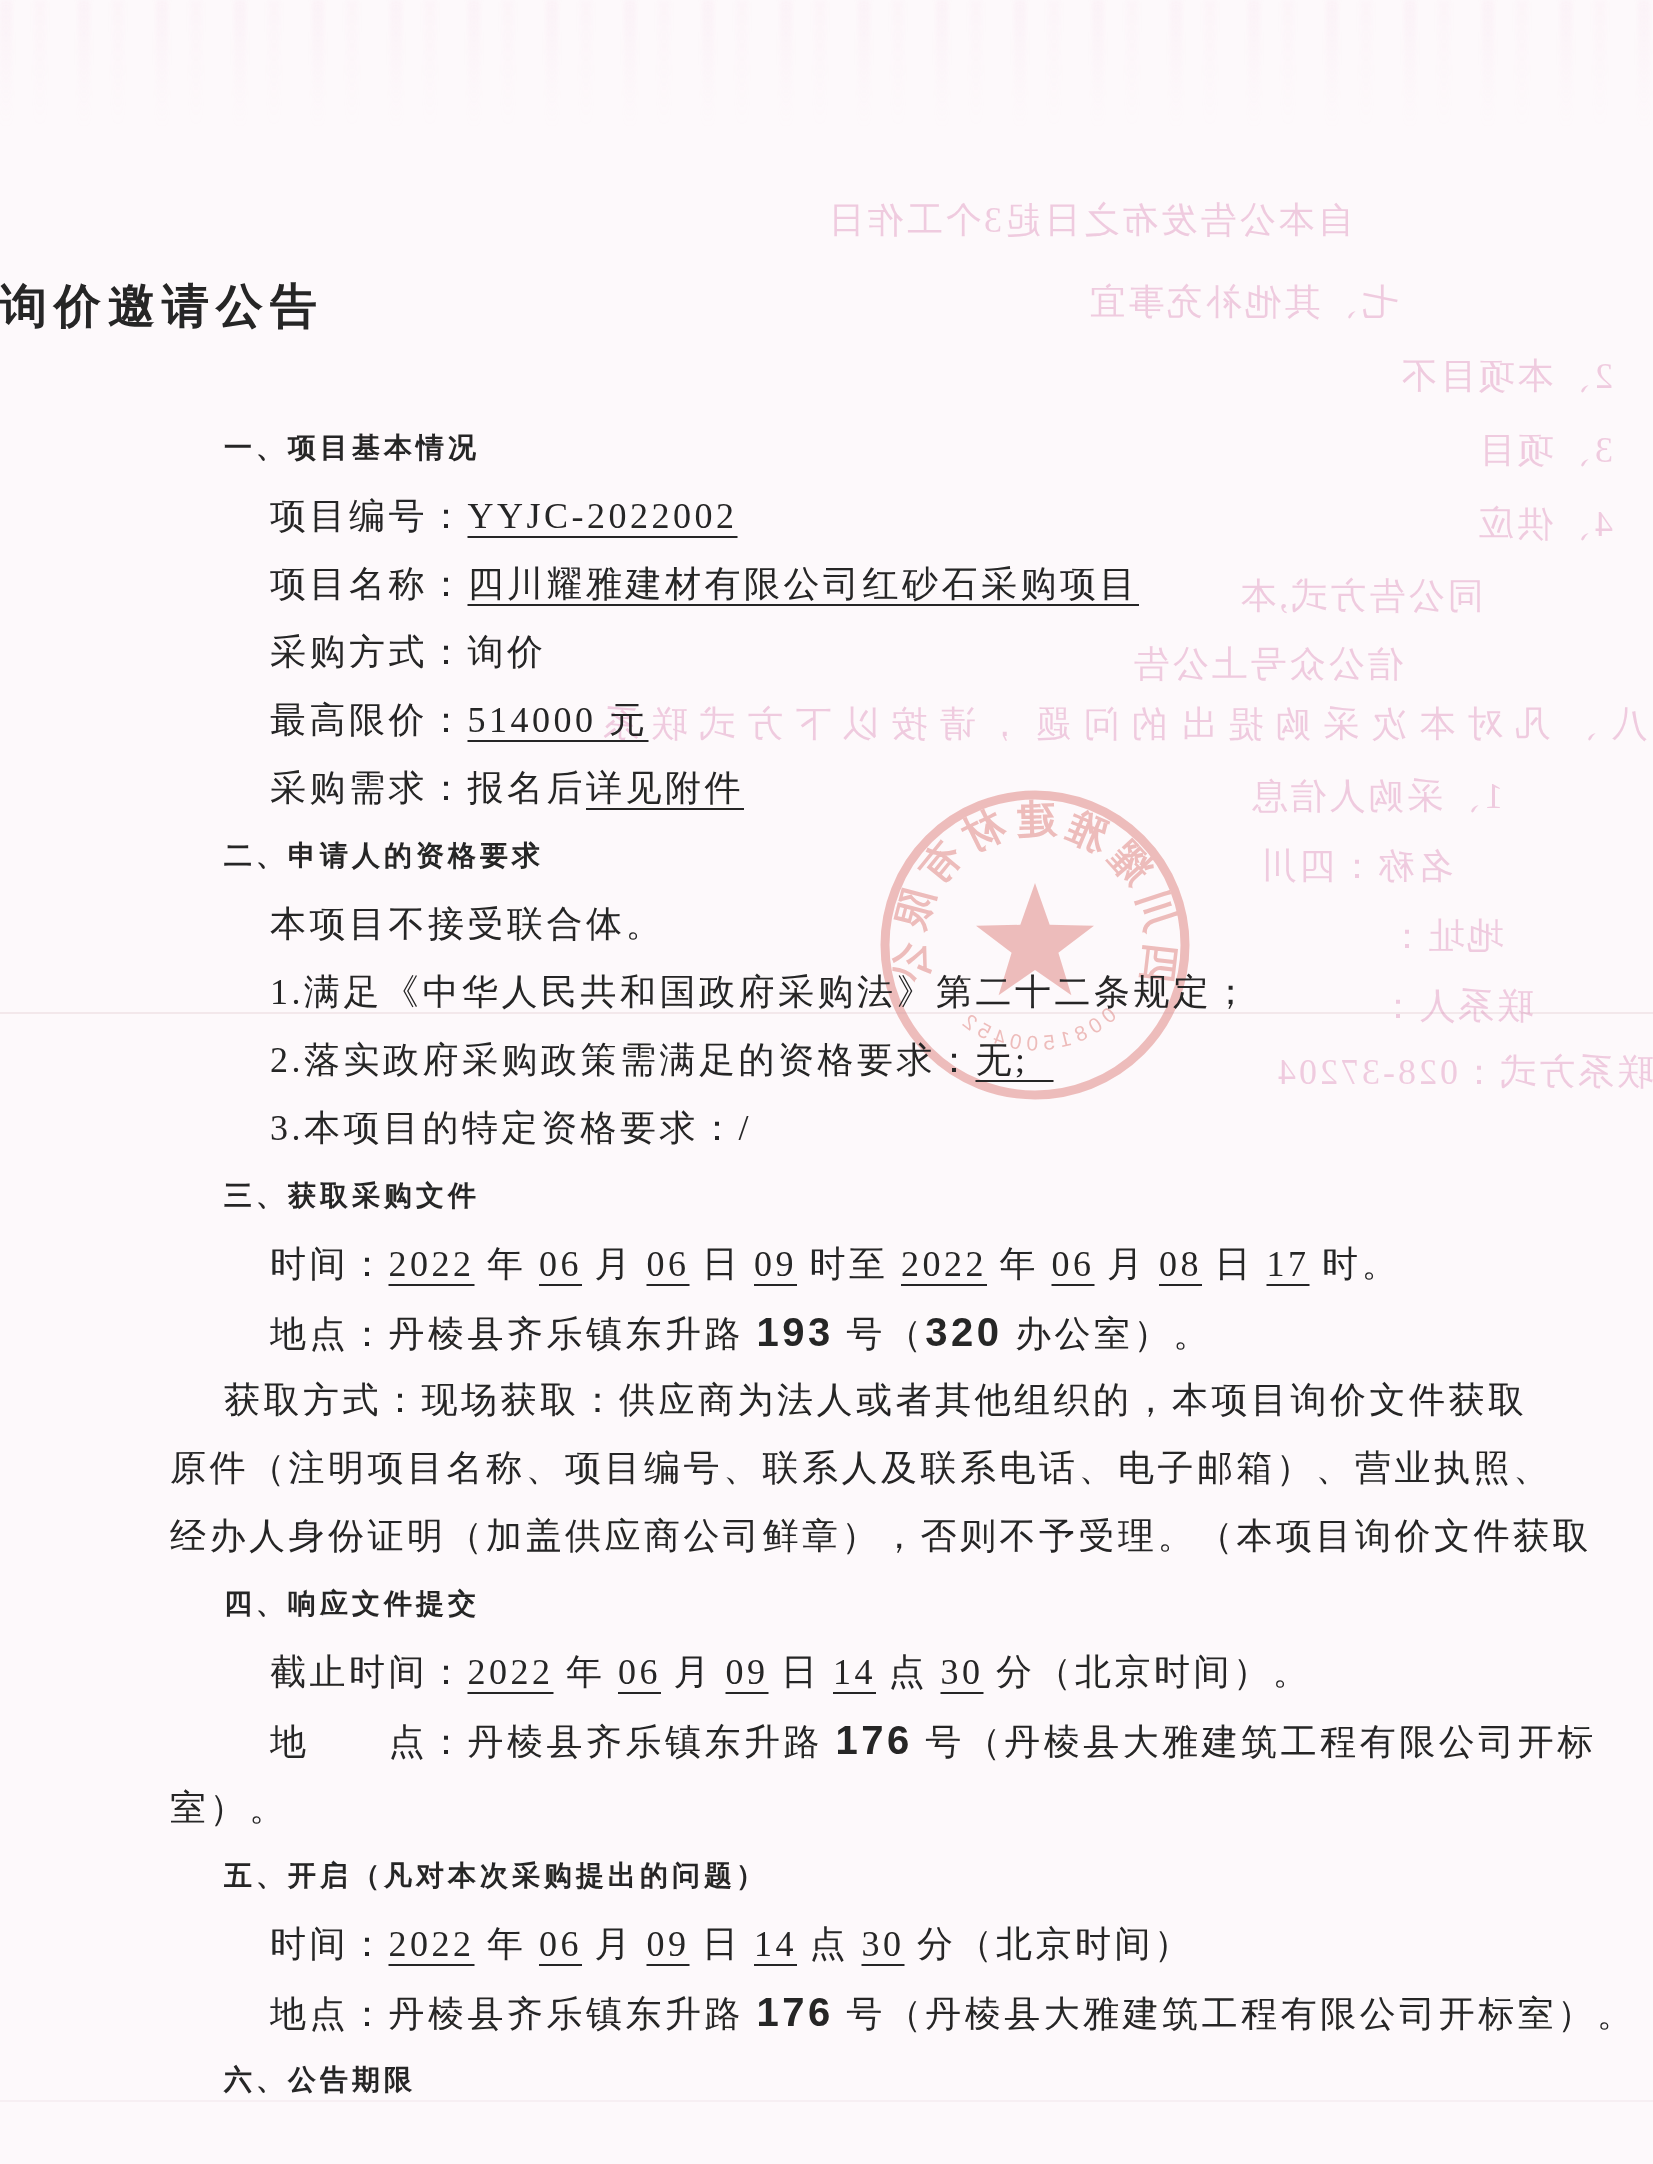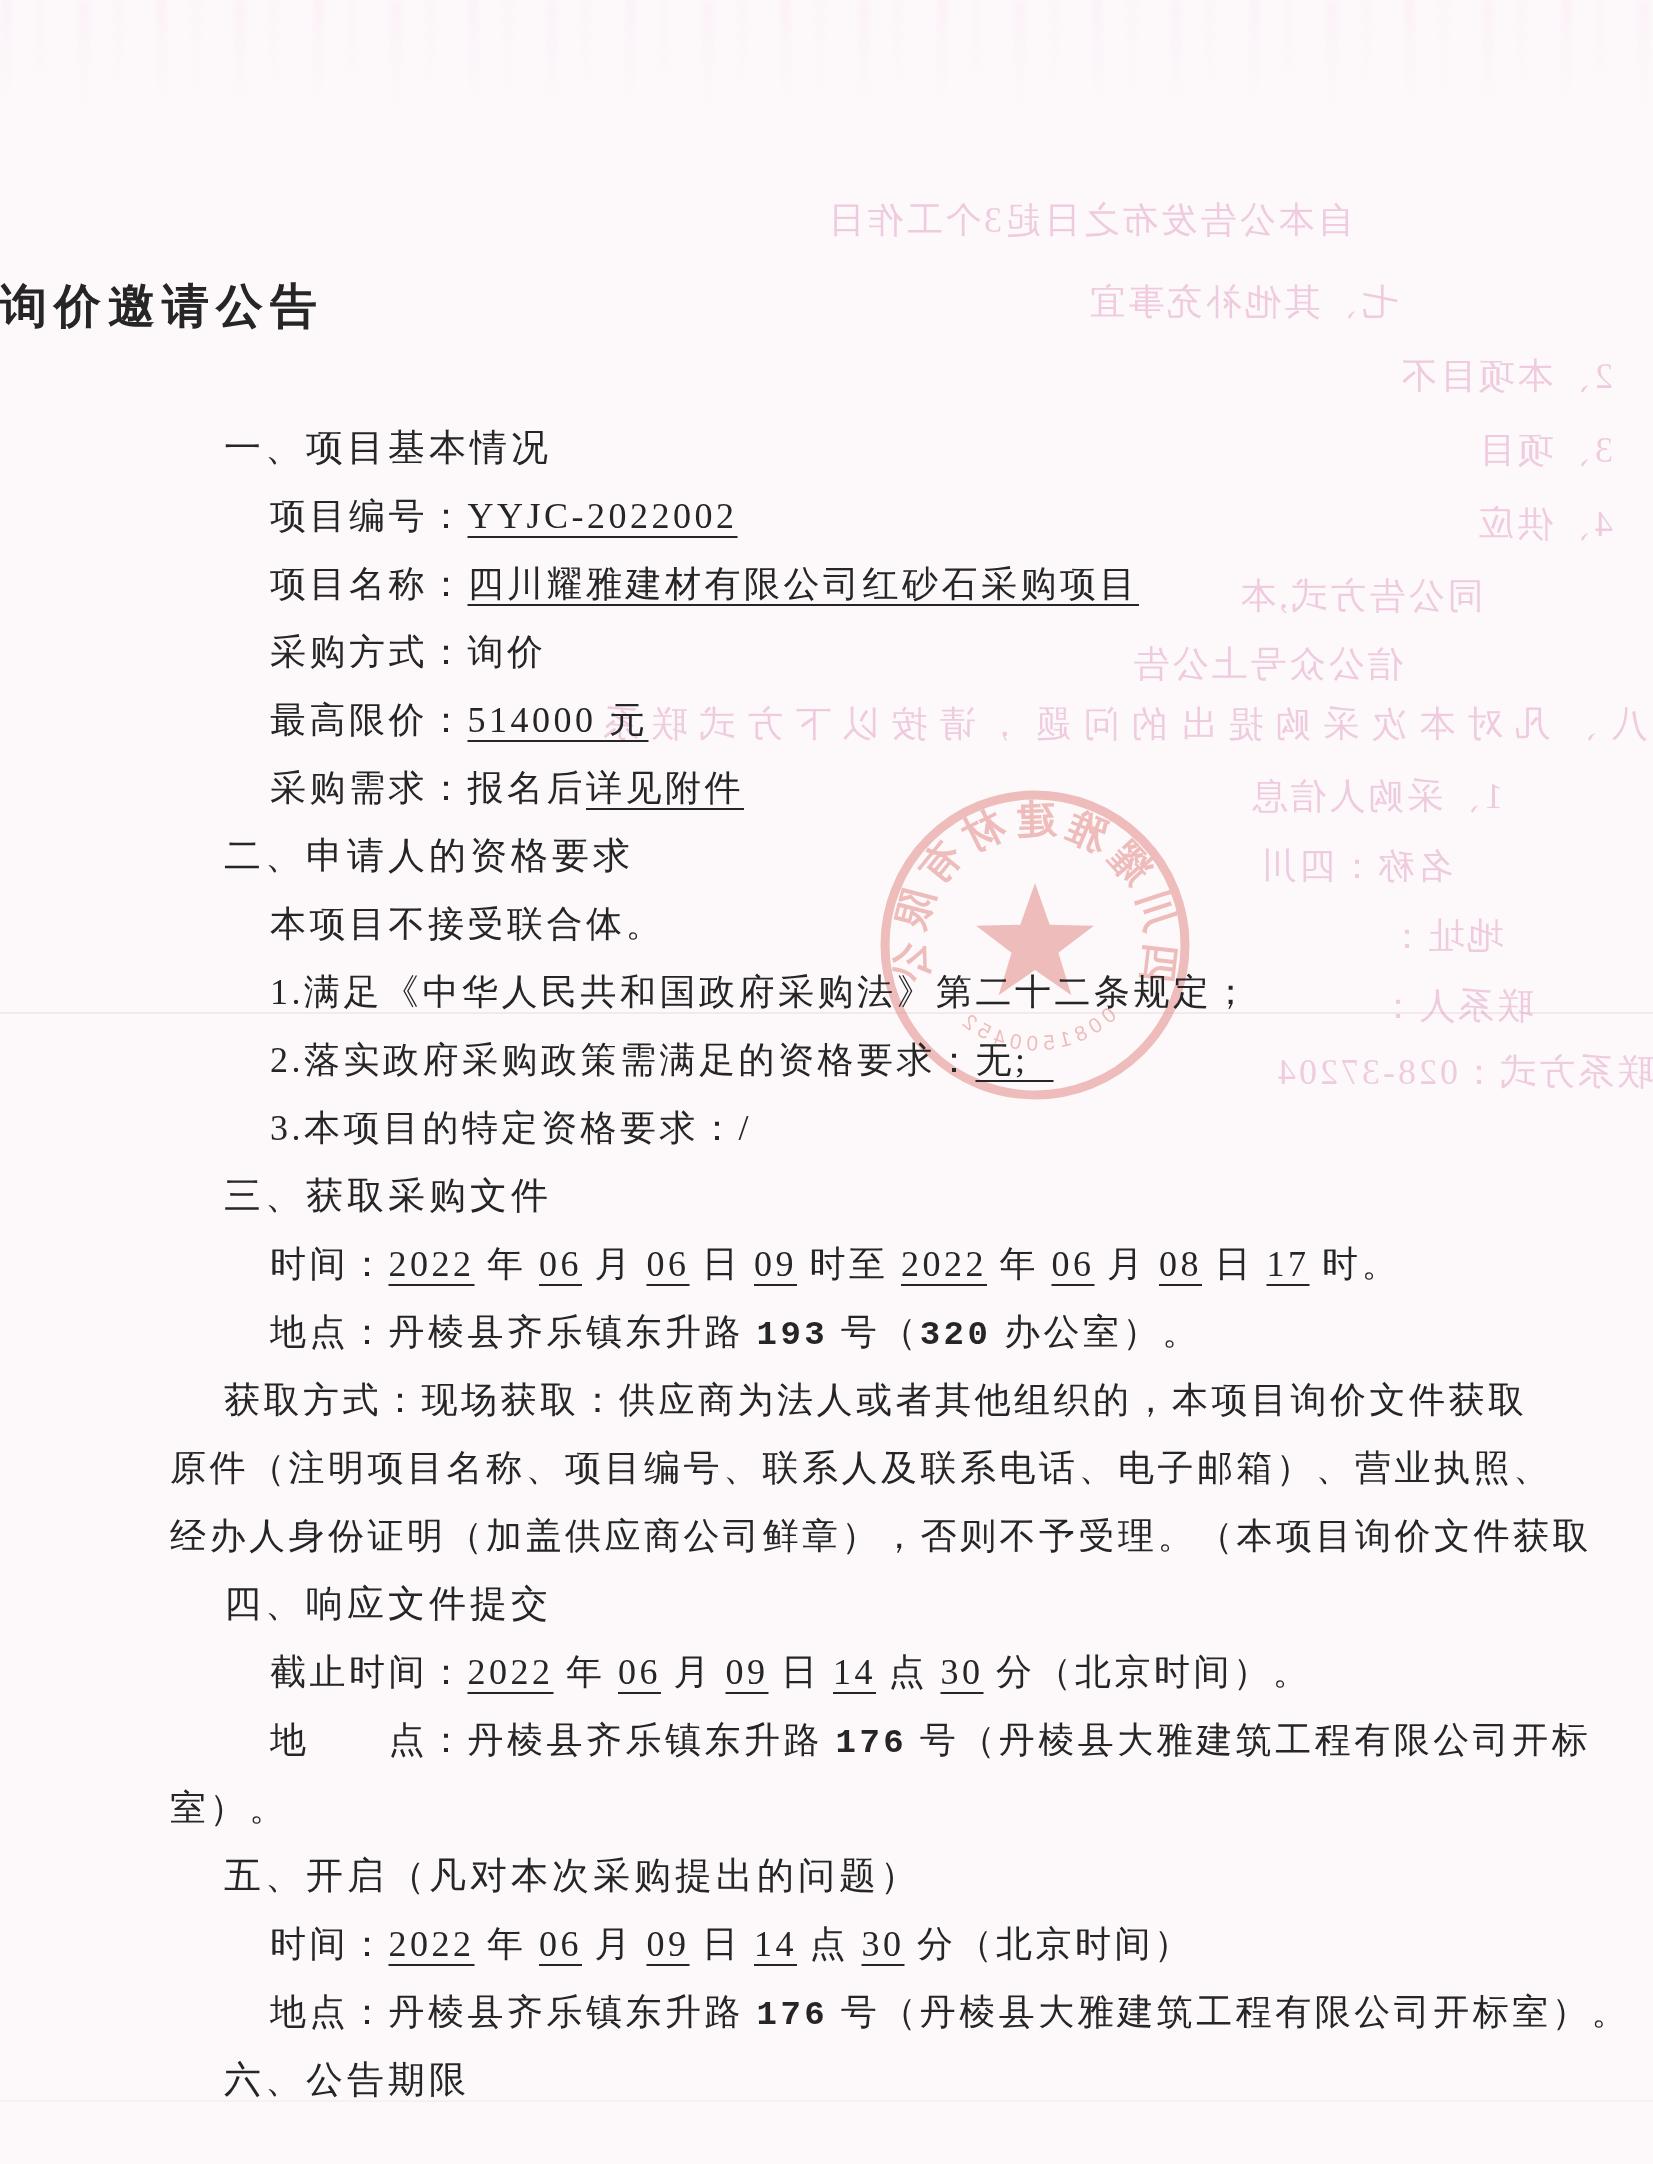--- a/index.html
+++ b/index.html
@@ -24,28 +24,28 @@
   }
   .title{
     position:absolute;top:248px;left:0;width:100%;
     text-align:left;font-size:47px;font-weight:700;
     letter-spacing:7px;line-height:54px;
   }
   #doc-body{position:absolute;top:414px;left:170px;right:110px;}
   .line{height:68px;line-height:68px;font-size:36px;white-space:nowrap;letter-spacing:3.5px;}
   .heading{
     font-family:"Liberation Sans","DejaVu Sans",sans-serif;
-    font-weight:400;font-size:37px;padding-left:54px;letter-spacing:4px;
+    font-weight:700;font-size:28px;padding-left:54px;letter-spacing:4px;
   }
   .item{padding-left:100px;}
   .indent{padding-left:54px;}
   .flush{padding-left:0;}
   .seg{white-space:pre;}
   .u{text-decoration:underline;text-underline-offset:8px;text-decoration-thickness:2px;}
-  .n{font-family:Liberation Mono, monospace;font-weight:600;font-size:34px;text-align:right;}
+  .n{font-family:Liberation Sans, sans-serif;font-weight:600;font-size:40px;text-align:right;}
   
   #bleed-layer{position:absolute;inset:0;pointer-events:none;}
   .ghost{
     position:absolute;white-space:nowrap;
     font-size:36px;letter-spacing:3px;
     color:#e39fc4;opacity:.50;
     transform:scaleX(-1);
   }
   .fold{position:absolute;left:0;right:0;height:2px;background:rgba(195,150,165,.38);}
   #stamp{position:absolute;left:872px;top:782px;pointer-events:none;}

